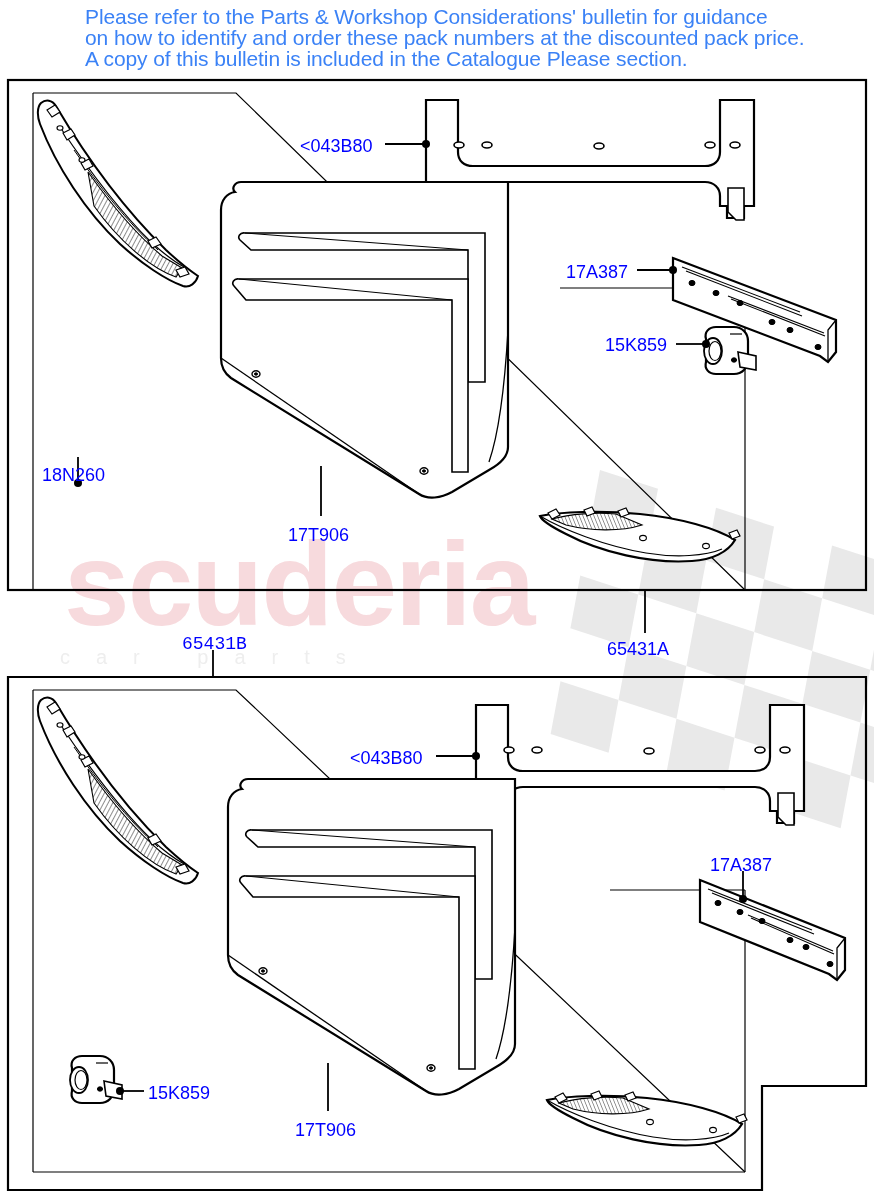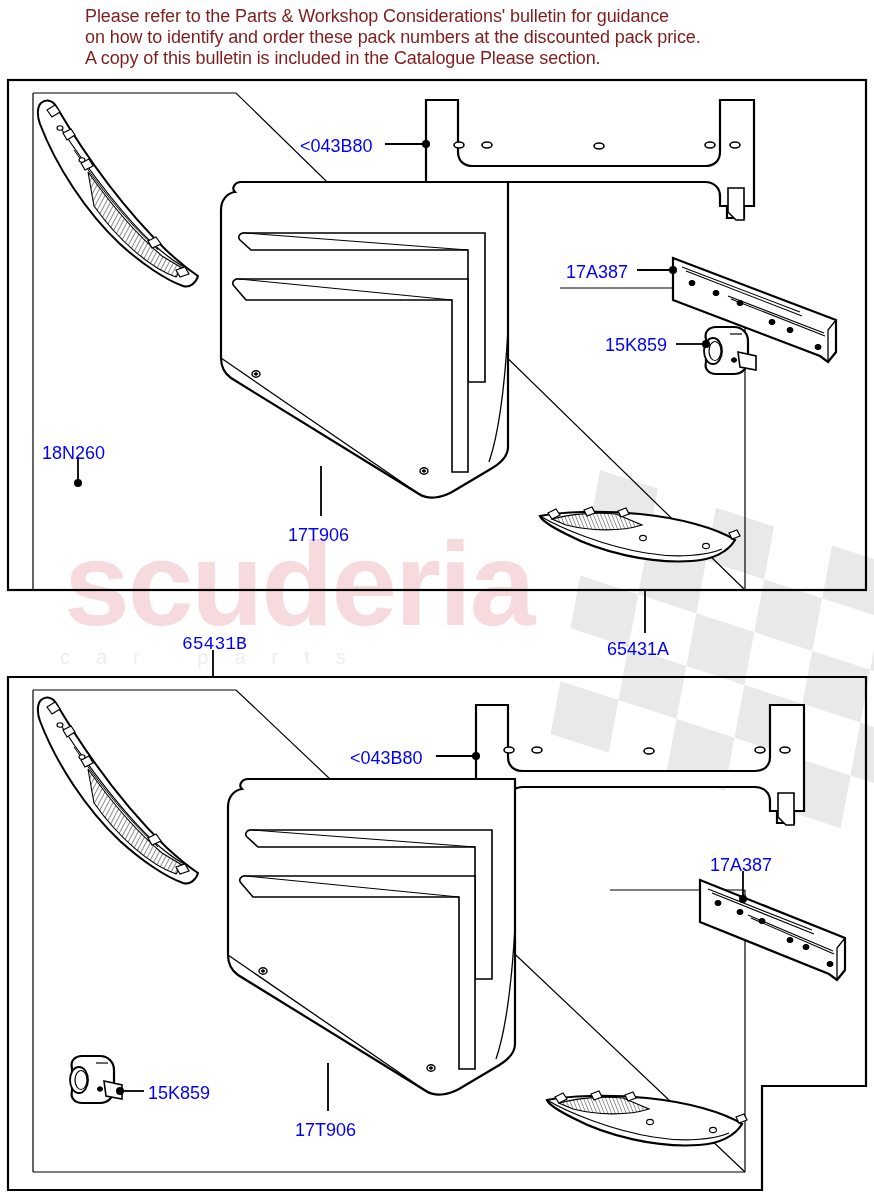--- a/index.html
+++ b/index.html
@@ -16,23 +16,23 @@
     font-family: "Liberation Sans", sans-serif;
     -webkit-font-smoothing: antialiased;
   }
 
   
   #header-note {
     position: absolute;
     left: 85px;
     top: 6px;
     width: 720px;
-    font-size: 18px;
+    font-size: 21px;
     line-height: 21px;
-    color: #7f1d1d;
+    color: #3b82f6;
     letter-spacing: -0.1px;
   }
   #header-note .note-line { display: block; white-space: pre; }
 
   
   #watermark {
     position: absolute;
     left: 0; top: 0;
     width: 874px; height: 1200px;
     pointer-events: none;
@@ -381,21 +381,21 @@
       <line x1="213" y1="650" x2="213" y2="677"></line>
 
       <line x1="645" y1="633" x2="645" y2="590"></line>
     </g>
   </g>
 </svg>
 
 <div class="callout" style="left:300px; top:136px;">&lt;043B80</div>
 <div class="callout" style="left:566px; top:262px;">17A387</div>
 <div class="callout" style="left:605px; top:335px;">15K859</div>
-<div class="callout" style="left:42px; top:443px;">18N260</div>
+<div class="callout" style="left:42px; top:465px;">18N260</div>
 <div class="callout" style="left:288px; top:525px;">17T906</div>
 
 <div class="callout" style="left:350px; top:748px;">&lt;043B80</div>
 <div class="callout" style="left:710px; top:855px;">17A387</div>
 <div class="callout" style="left:148px; top:1083px;">15K859</div>
 <div class="callout" style="left:295px; top:1120px;">17T906</div>
 
 <div class="callout" style="left:182px; top:634px;font-family:Liberation Mono, monospace;">65431B</div>
 <div class="callout" style="left:607px; top:639px;">65431A</div>
 

